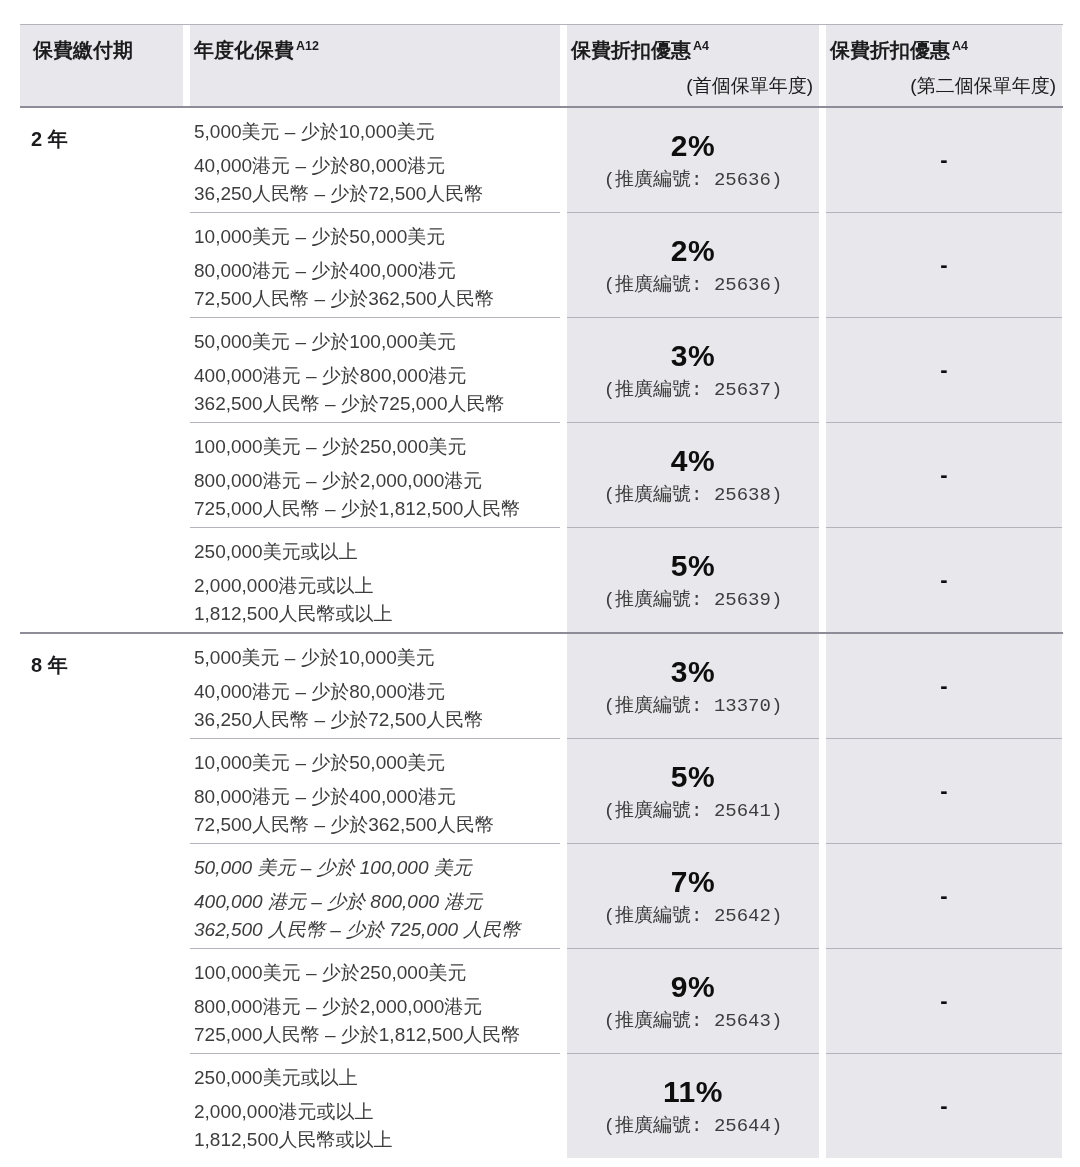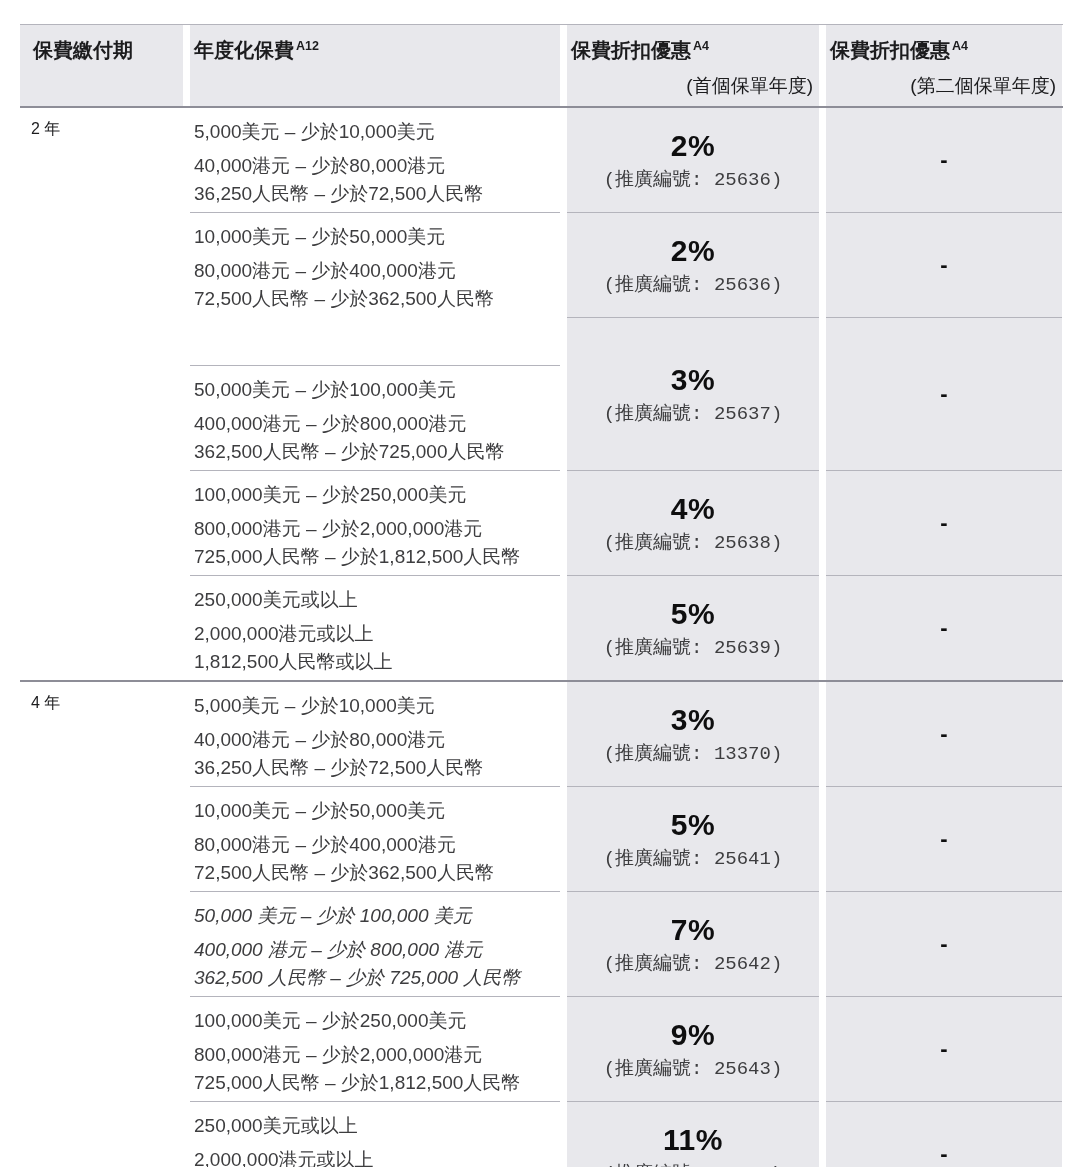--- a/index.html
+++ b/index.html
@@ -35,24 +35,25 @@
     font-weight:bold;
     line-height:24px;
   }
   .thead .hcell.first{padding-left:13px;}
   .hsup{font-size:12.5px;position:relative;top:-7px;margin-left:2px;}
   .hsub{font-weight:400;margin-top:9px;font-size:19px;text-align:right;}
   .group{border-top:2px solid var(--group-line);}
   .cell{min-height:104px;}
   .period{
     grid-column:1;
-    padding:11px 4px 0 11px;
-    font-size:16px;
+    padding:18px 4px 0 11px;
+    font-size:20px;
     color:var(--txt1);
     background:#ffffff;
+    font-weight:bold;
   }
   .amounts{
     grid-column:2;
     padding:10px 0 4px 4px;
     font-size:19px;
     line-height:28px;
     color:var(--txt2);
     background:#ffffff;
   }
   .amount-line:first-child{margin-bottom:6px;}
@@ -108,21 +109,21 @@
         <div class="cell amounts sep" style="grid-row: 2;">
           <div class="amount-line">10,000美元 – 少於50,000美元</div>
           <div class="amount-line">80,000港元 – 少於400,000港元</div>
           <div class="amount-line">72,500人民幣 – 少於362,500人民幣</div>
         </div>
         <div class="cell discount sep" style="grid-row: 2;">
           <div class="pct">2%</div>
           <div class="promo">(推廣編號: 25636)</div>
         </div>
         <div class="cell dash sep" style="grid-row: 2;">-</div>
-        <div class="cell amounts sep" style="grid-row: 3; margin-top: 48px;">
+        <div class="cell amounts sep" style="grid-row: 3;">
           <div class="amount-line">50,000美元 – 少於100,000美元</div>
           <div class="amount-line">400,000港元 – 少於800,000港元</div>
           <div class="amount-line">362,500人民幣 – 少於725,000人民幣</div>
         </div>
         <div class="cell discount sep" style="grid-row: 3;">
           <div class="pct">3%</div>
           <div class="promo">(推廣編號: 25637)</div>
         </div>
         <div class="cell dash sep" style="grid-row: 3;">-</div>
         <div class="cell amounts sep" style="grid-row: 4;">
@@ -140,21 +141,21 @@
           <div class="amount-line">2,000,000港元或以上</div>
           <div class="amount-line">1,812,500人民幣或以上</div>
         </div>
         <div class="cell discount sep" style="grid-row: 5;">
           <div class="pct">5%</div>
           <div class="promo">(推廣編號: 25639)</div>
         </div>
         <div class="cell dash sep" style="grid-row: 5;">-</div>
       </div>
       <div class="group">
-        <div class="cell period" style="grid-row: 1 / span 5;">4 年</div>
+        <div class="cell period" style="grid-row: 1 / span 5;">8 年</div>
         <div class="cell amounts" style="grid-row: 1;">
           <div class="amount-line">5,000美元 – 少於10,000美元</div>
           <div class="amount-line">40,000港元 – 少於80,000港元</div>
           <div class="amount-line">36,250人民幣 – 少於72,500人民幣</div>
         </div>
         <div class="cell discount" style="grid-row: 1;">
           <div class="pct">3%</div>
           <div class="promo">(推廣編號: 13370)</div>
         </div>
         <div class="cell dash" style="grid-row: 1;">-</div>

